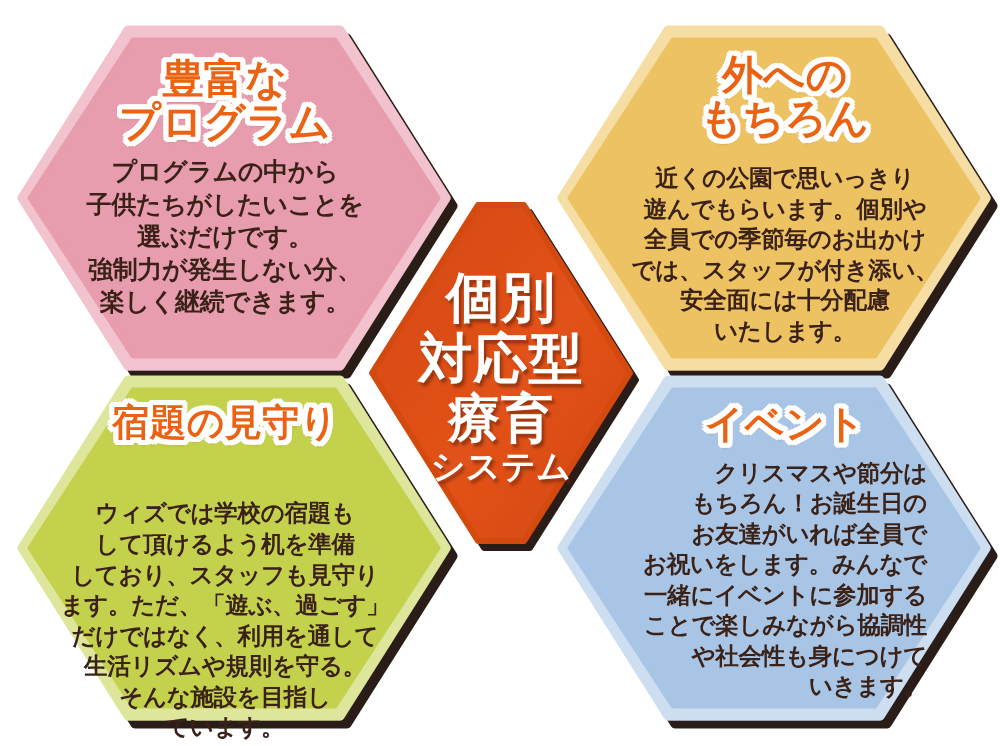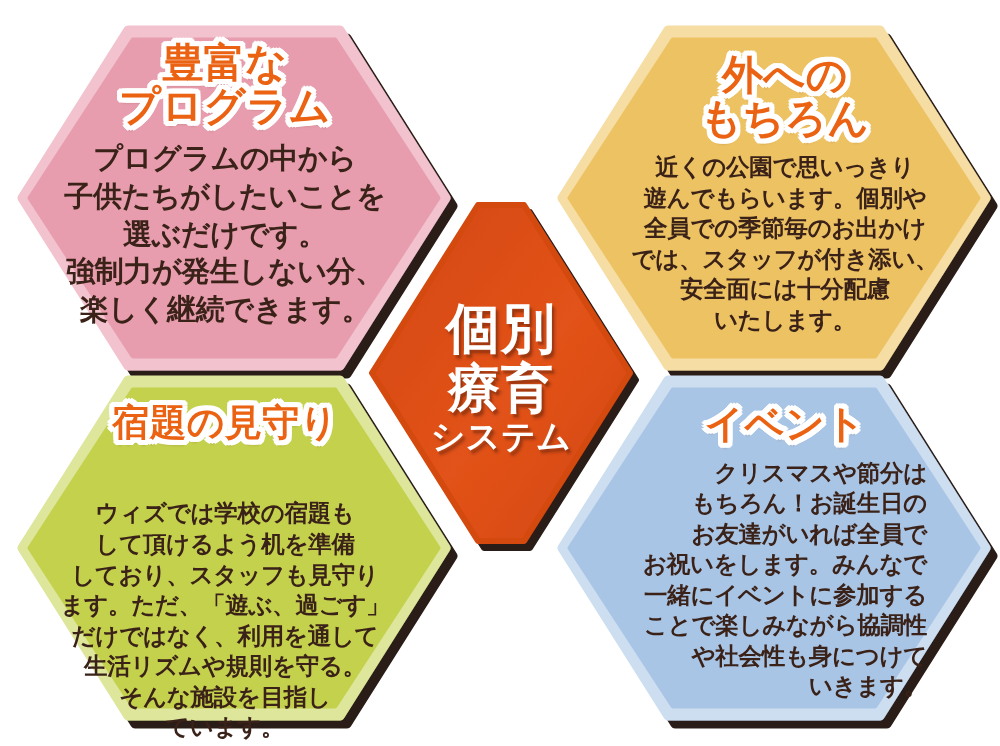--- a/index.html
+++ b/index.html
@@ -55,27 +55,27 @@
 
   .cell-body{
     font-weight:bold;
     color:#3a2219;
     white-space:pre-line;
     line-height:1.30;
     letter-spacing:-0.012em;
   }
 
   
-  #cell-program{ left:40px;  top:36px;  width:370px; height:300px; }
+  #cell-program{ left:40px;  top:52px;  width:370px; height:300px; }
   #cell-program .cell-title{ font-size:41px; margin-top:6px; }
-  #cell-program .cell-body{ font-size:29px; margin-top:13px; }
+  #cell-program .cell-body{ font-size:25px; margin-top:13px; }
 
   #cell-outing{ left:600px; top:48px;  width:370px; height:310px; }
   #cell-outing .cell-title{ font-size:41px; margin-top:6px; }
-  #cell-outing .cell-body{ font-size:23.5px; margin-top:15px;font-family:Liberation Mono, monospace; }
+  #cell-outing .cell-body{ font-size:23.5px; margin-top:24px; }
 
   #cell-homework{ left:40px;  top:400px; width:370px; height:310px;gap:32px; }
   #cell-homework .cell-title{ font-size:37px; margin-top:4px; }
   #cell-homework .cell-body{ font-size:23.5px; margin-top:24px; }
 
   #cell-event{ left:600px; top:400px; width:370px; height:310px;text-align:right; }
   #cell-event .cell-title{ font-size:39px; margin-top:4px; }
   #cell-event .cell-body{ font-size:23.5px; margin-top:13px; }
 
   
@@ -184,17 +184,18 @@
 お友達がいれば全員で
 お祝いをします。みんなで
 一緒にイベントに参加する
 ことで楽しみながら協調性
 や社会性も身につけて
 いきます。</div>
   </div>
 
   <div class="cell" id="cell-center">
     <div class="center-line" id="center-l1">個別</div>
+    <div class="center-line" id="center-l2">対応型</div>
     <div class="center-line" id="center-l3">療育</div>
     <div class="center-line" id="center-l4">システム</div>
   </div>
 
 </div>
 
 </body></html>

